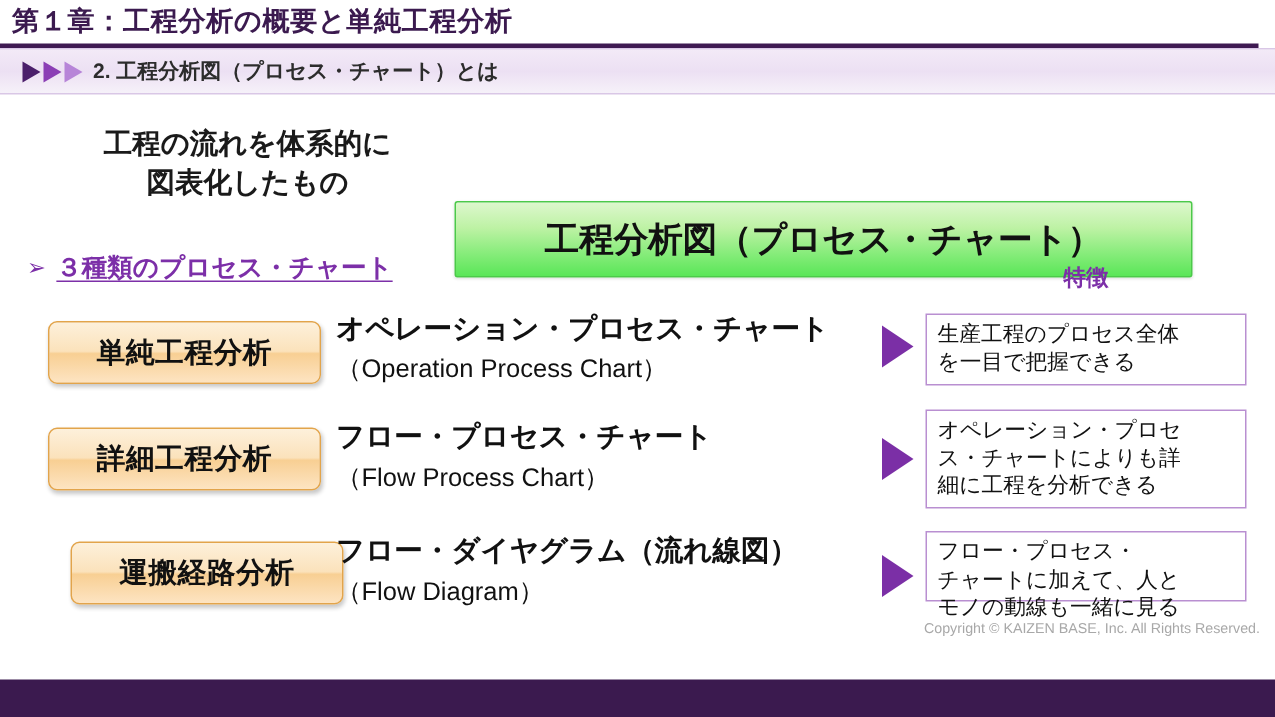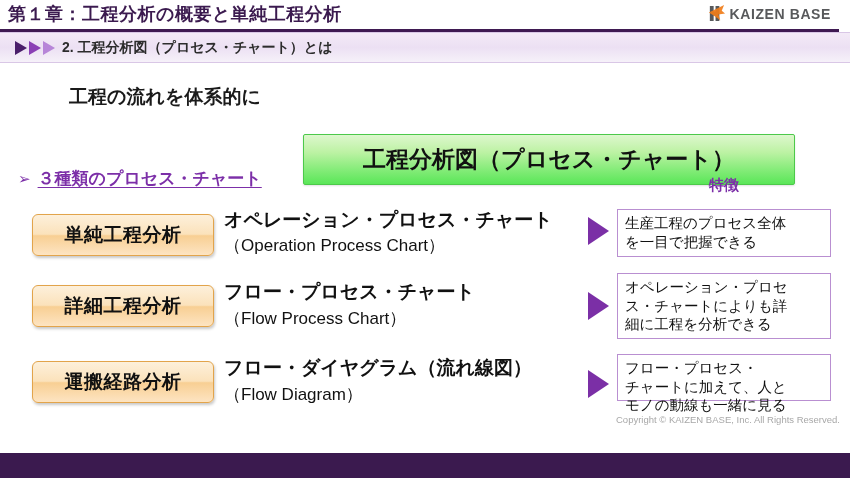--- a/index.html
+++ b/index.html
@@ -233,44 +233,36 @@
     color: #ffffff;
   }
 </style>
 </head>
 <body>
 
 <div class="slide">
 
   <div class="header">
     <div class="chapter-title">第１章：工程分析の概要と単純工程分析</div>
-    <div class="logo">
-      <span class="logo-mark">
-        <svg width="19" height="19" viewBox="0 0 20 20" aria-hidden="true">
-          <path d="M3 2 L3 18 L7 18 L7 12 L9 12 L9 18 L13 18 L13 2 L9 2 L9 8 L7 8 L7 2 Z" fill="#58595b"></path>
-          <path d="M2 9 L18 1 L15.5 7 L19 10 L12 11 L14 17 L7 12 Z" fill="#f07d1a" opacity="0.92"></path>
-        </svg>
-      </span>
-      <span class="logo-text">KAIZEN BASE</span>
-    </div>
   </div>
 
   <div class="subheader">
     <span class="subheader-arrows">
       <svg width="56" height="16" viewBox="0 0 56 16" aria-hidden="true">
         <path d="M1 1 L13 8 L1 15 Z" fill="#4b1f6b"></path>
         <path d="M15 1 L27 8 L15 15 Z" fill="#8b3fb5"></path>
         <path d="M29 1 L41 8 L29 15 Z" fill="#b785d8"></path>
       </svg>
     </span>
     <div class="subheader-text">2. 工程分析図（プロセス・チャート）とは</div>
   </div>
 
   <div class="define-text">
     <div>工程の流れを体系的に</div>
+    <div>図表化したもの</div>
   </div>
 
   <div class="green-box">
     <span class="green-box-text">工程分析図（プロセス・チャート）</span>
   </div>
 
   <div class="section-heading">
     <span class="section-bullet">➢</span>
     <span class="section-label">３種類のプロセス・チャート</span>
   </div>
@@ -297,21 +289,21 @@
     <div class="chart-name-en" style="top:307px;">（Flow Process Chart）</div>
     <div class="tri" style="top:292px;"></div>
     <div class="fbox" style="top:273px; height:66px;">
       <div class="fbox-text">オペレーション・プロセ
 ス・チャートによりも詳
 細に工程を分析できる</div>
     </div>
   </div>
 
   <div class="row" style="top:0;">
-    <div class="pill" style="top:361px;">
+    <div class="pill" style="top:361px;margin-left:15px;">
       <span class="pill-label">運搬経路分析</span>
     </div>
     <div class="chart-name" style="top:357px;text-align:center;">フロー・ダイヤグラム（流れ線図）</div>
     <div class="chart-name-en" style="top:383px;">（Flow Diagram）</div>
     <div class="tri" style="top:370px;"></div>
     <div class="fbox" style="top:354px; height:47px;">
       <div class="fbox-text">フロー・プロセス・
 チャートに加えて、人と
 モノの動線も一緒に見る</div>
     </div>

